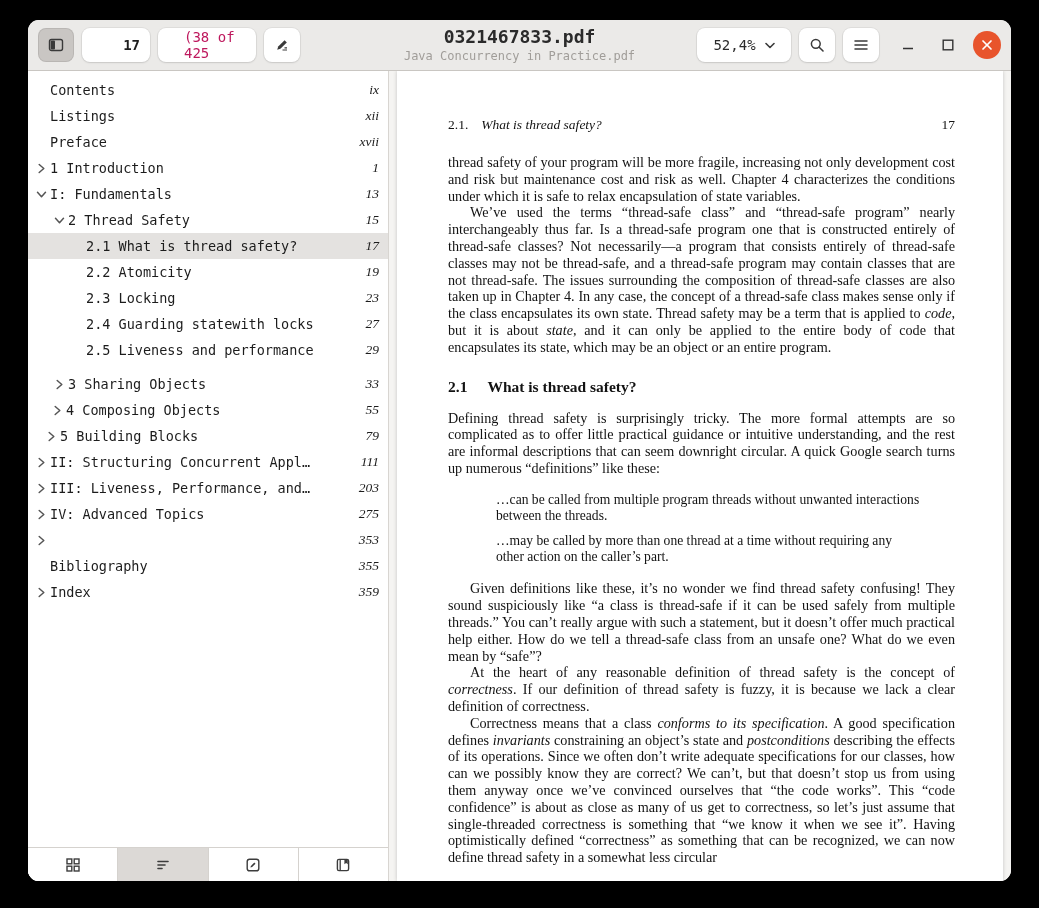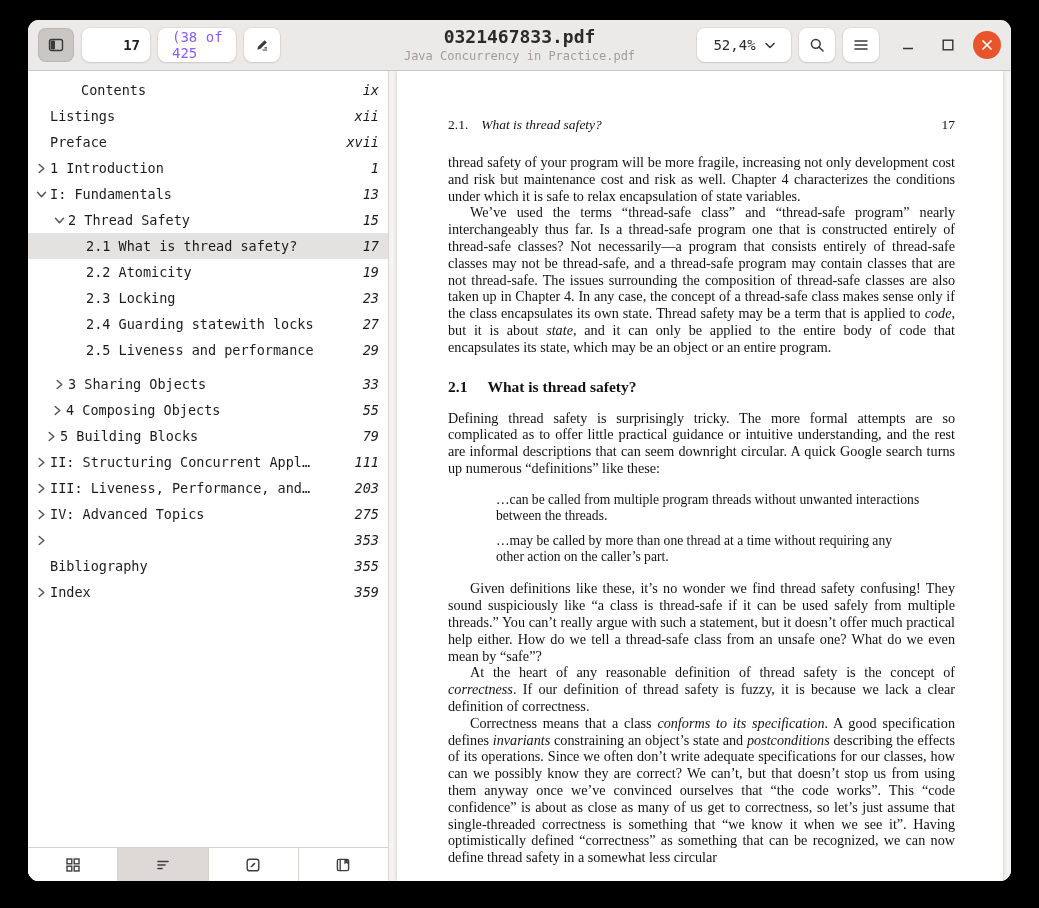--- a/index.html
+++ b/index.html
@@ -26,21 +26,21 @@
     font-family:inherit;font-size:14px;color:#2b2b2b;box-sizing:border-box;
   }
   .icon-btn{width:36px;}
   .toggle-active{background:#c9c6c3;box-shadow:inset 0 0 0 1px rgba(0,0,0,.08);}
   .field{
     height:34px;border-radius:8px;background:#fff;box-sizing:border-box;
     box-shadow:0 1px 2px rgba(0,0,0,.10), 0 0 0 1px rgba(0,0,0,.05);
     font-family:inherit;font-size:14px;border:none;
   }
   .page-entry{width:68px;text-align:right;padding:0 10px;color:#1d1d1d;font-weight:bold;}
-  .count-field{width:78px;display:flex;align-items:center;padding-left:14px;color:#8b5cf6;}
+  .count-field{width:98px;display:flex;align-items:center;padding-left:26px;color:#be185d;}
   .title-box{
     position:absolute;left:50%;top:50%;transform:translate(-50%,-50%);
     text-align:center;line-height:1.25;pointer-events:none;white-space:nowrap;
   }
   .title-main{font-size:18px;font-weight:bold;color:#2a2a2a;}
   .title-sub{font-size:12px;color:#a09d99;}
   .zoom-btn{width:94px;gap:9px;}
   .plain-ctl{width:26px;height:26px;display:flex;align-items:center;justify-content:center;cursor:pointer;}
   .close-btn{
     width:28px;height:28px;border-radius:50%;background:#e8542c;border:none;cursor:pointer;
@@ -53,21 +53,21 @@
     display:flex;flex-direction:column;min-height:0;box-sizing:border-box;
   }
   .toc{flex:1;overflow:hidden;padding-top:6px;}
   .toc-row{
     height:26px;display:flex;align-items:center;padding-right:9px;
     font-size:13.5px;color:#1c1c1c;cursor:pointer;box-sizing:border-box;white-space:nowrap;
   }
   .toc-row.selected{background:#e4e2e0;}
   .expander{width:18px;flex:0 0 18px;display:flex;align-items:center;justify-content:center;color:#555;}
   .toc-label{overflow:hidden;text-overflow:clip;}
-  .toc-page{margin-left:auto;font-style:italic;padding-left:8px;}
+  .toc-page{margin-left:auto;font-style:italic;padding-left:8px;font-family:Liberation Serif, serif;}
   .tabbar{
     flex:0 0 33px;height:33px;border-top:1px solid #d5d2ce;display:flex;background:#fff;
   }
   .tab{
     flex:1;display:flex;align-items:center;justify-content:center;cursor:pointer;
     border-right:1px solid #d5d2ce;background:#fff;border-top:none;border-bottom:none;border-left:none;
   }
   .tab:last-child{border-right:none;}
   .tab.active{background:#dcd9d6;}
   
@@ -174,21 +174,21 @@
           </svg>
         </span>
       </button>
     </div>
   </div>
 
   <div class="main">
 
     <div class="sidebar">
       <div class="toc">
-          <div class="toc-row" style="padding-left: 4px; gap: 31px;">
+          <div class="toc-row" style="padding-left: 4px;">
             <span class="expander"></span>
             <span class="toc-label">Contents</span>
             <span class="toc-page">ix</span>
           </div>
           <div class="toc-row" style="padding-left: 4px;">
             <span class="expander"></span>
             <span class="toc-label">Listings</span>
             <span class="toc-page">xii</span>
           </div>
           <div class="toc-row" style="padding-left: 4px;">

